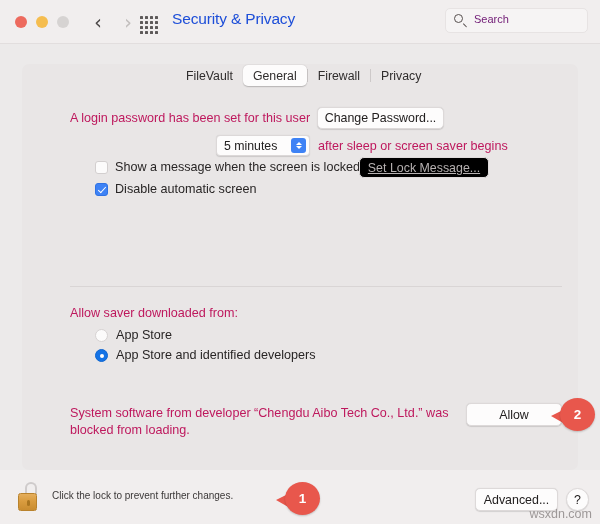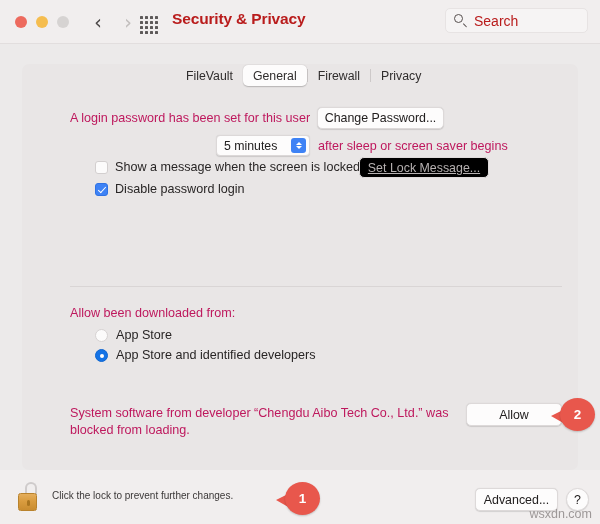--- a/index.html
+++ b/index.html
@@ -62,22 +62,22 @@
     position: absolute;
     width: 2.6px; height: 2.6px;
     border-radius: 0.6px;
     background: #5d5959;
   }
 
   #win-title {
     position: absolute;
     left: 172px; top: 10px;
     font-size: 15.5px;
-    font-weight: bold;
-    color: #b91c1c;
+    font-weight: normal;
+    color: #1d4ed8;
     letter-spacing: -0.15px;
   }
 
   #search-box {
     position: absolute;
     right: 12px; top: 8px;
     width: 143px; height: 25px;
     background: #f6f4f4;
     border: 1px solid #e7e3e3;
     border-radius: 5px;
@@ -101,22 +101,22 @@
     left: 8.5px; top: 8.5px;
     width: 4.6px; height: 1.4px;
     background: #57504f;
     transform: rotate(45deg);
     transform-origin: left center;
     border-radius: 1px;
   }
   #search-placeholder {
     position: absolute;
     left: 28px; top: 4px;
-    font-size: 14px;
-    color: #b91c1c;
+    font-size: 11px;
+    color: #701a75;
   }
 
   
   #panel {
     position: absolute;
     left: 22px; top: 64px;
     width: 556px; height: 406px;
     background: #e9e6e6;
     border-radius: 7px;
     box-sizing: border-box;
@@ -451,26 +451,26 @@
 
   <div class="cbrow" style="left:95px; top:160px;">
     <div class="cbox off"></div>
     <div class="cblabel">Show a message when the screen is locked</div>
   </div>
 
   <div class="btn disabled" style="left:359px; top:157px; width:130px; height:21px;">Set Lock Message...</div>
 
   <div class="cbrow" style="left:95px; top:182px;">
     <div class="cbox on"></div>
-    <div class="cblabel">Disable password login</div>
+    <div class="cblabel">Disable automatic screen</div>
   </div>
 
   <div id="divider"></div>
 
-  <div class="txt" style="left:70px; top:306px;">Allow been downloaded from:</div>
+  <div class="txt" style="left:70px; top:306px;">Allow saver downloaded from:</div>
 
   <div class="rdrow" style="left:95px; top:328px;">
     <div class="radio off"></div>
     <div class="rdlabel">App Store</div>
   </div>
 
   <div class="rdrow" style="left:95px; top:348px;">
     <div class="radio on"></div>
     <div class="rdlabel">App Store and identified developers</div>
   </div>

